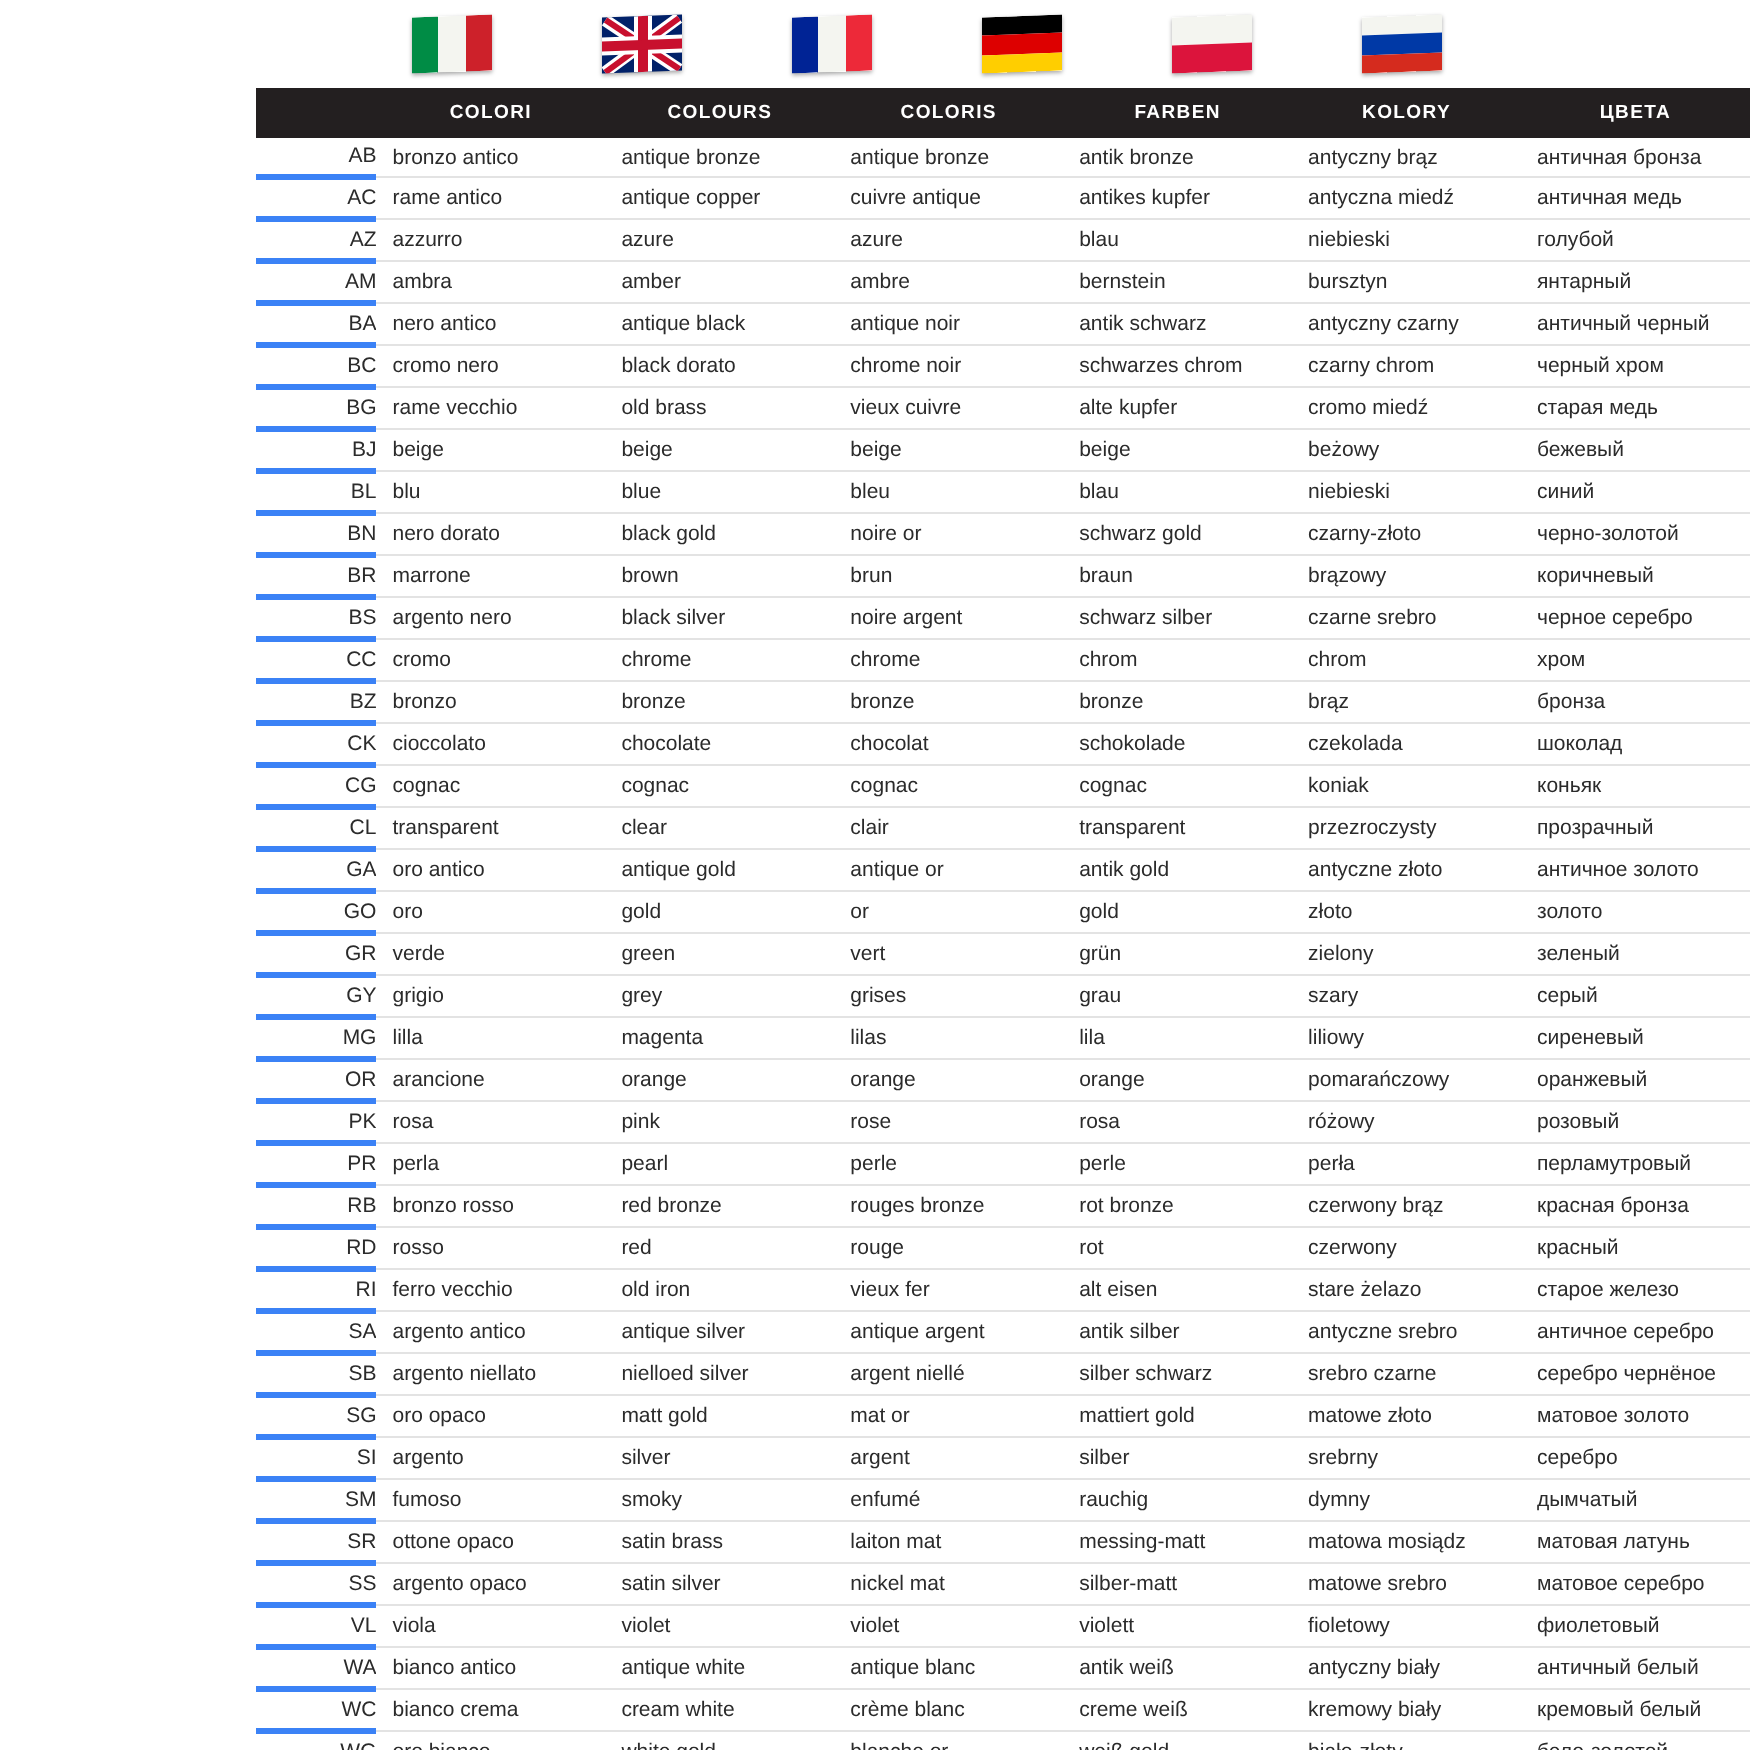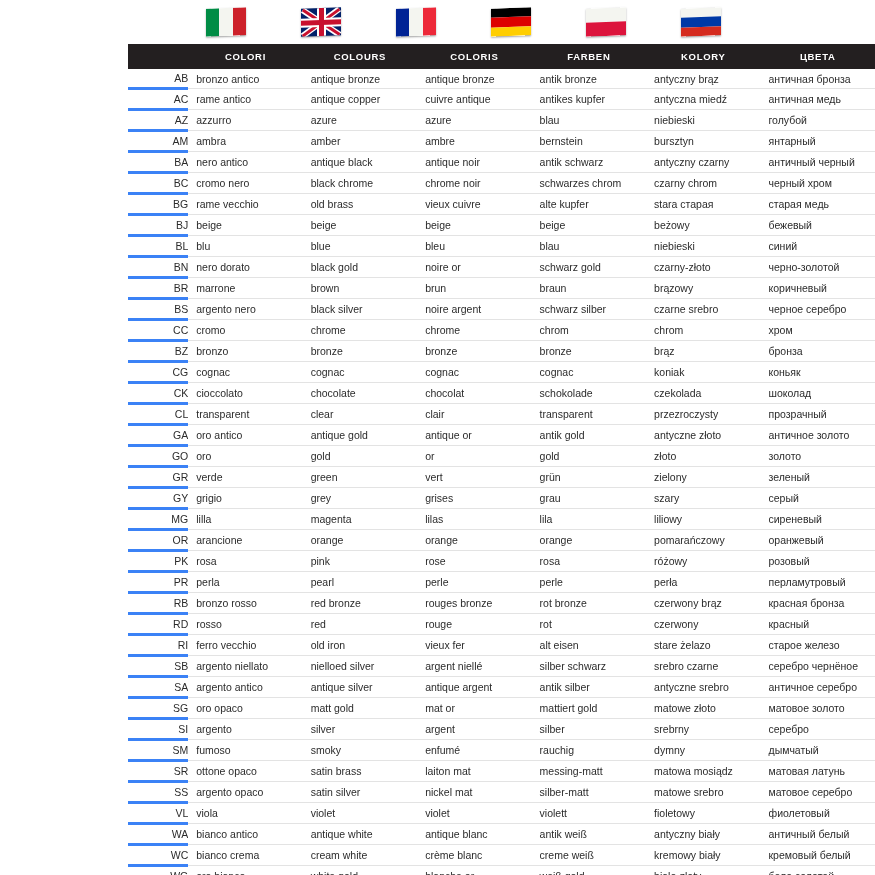--- a/index.html
+++ b/index.html
@@ -267,33 +267,33 @@
           <td class="col-w">nero antico</td>
           <td class="col-w">antique black</td>
           <td class="col-w">antique noir</td>
           <td class="col-w">antik schwarz</td>
           <td class="col-w">antyczny czarny</td>
           <td class="col-w">античный черный</td>
         </tr>
         <tr>
           <td class="code">BC</td>
           <td class="col-w">cromo nero</td>
-          <td class="col-w">black chrome</td>
+          <td class="col-w">black dorato</td>
           <td class="col-w">chrome noir</td>
           <td class="col-w">schwarzes chrom</td>
           <td class="col-w">czarny chrom</td>
           <td class="col-w">черный хром</td>
         </tr>
         <tr>
           <td class="code">BG</td>
           <td class="col-w">rame vecchio</td>
           <td class="col-w">old brass</td>
           <td class="col-w">vieux cuivre</td>
           <td class="col-w">alte kupfer</td>
-          <td class="col-w">stara старая</td>
+          <td class="col-w">cromo miedź</td>
           <td class="col-w">старая медь</td>
         </tr>
         <tr>
           <td class="code">BJ</td>
           <td class="col-w">beige</td>
           <td class="col-w">beige</td>
           <td class="col-w">beige</td>
           <td class="col-w">beige</td>
           <td class="col-w">beżowy</td>
           <td class="col-w">бежевый</td>
@@ -346,38 +346,38 @@
         <tr>
           <td class="code">BZ</td>
           <td class="col-w">bronzo</td>
           <td class="col-w">bronze</td>
           <td class="col-w">bronze</td>
           <td class="col-w">bronze</td>
           <td class="col-w">brąz</td>
           <td class="col-w">бронза</td>
         </tr>
         <tr>
+          <td class="code">CK</td>
+          <td class="col-w">cioccolato</td>
+          <td class="col-w">chocolate</td>
+          <td class="col-w">chocolat</td>
+          <td class="col-w">schokolade</td>
+          <td class="col-w">czekolada</td>
+          <td class="col-w">шоколад</td>
+        </tr>
+        <tr>
           <td class="code">CG</td>
           <td class="col-w">cognac</td>
           <td class="col-w">cognac</td>
           <td class="col-w">cognac</td>
           <td class="col-w">cognac</td>
           <td class="col-w">koniak</td>
           <td class="col-w">коньяк</td>
         </tr>
         <tr>
-          <td class="code">CK</td>
-          <td class="col-w">cioccolato</td>
-          <td class="col-w">chocolate</td>
-          <td class="col-w">chocolat</td>
-          <td class="col-w">schokolade</td>
-          <td class="col-w">czekolada</td>
-          <td class="col-w">шоколад</td>
-        </tr>
-        <tr>
           <td class="code">CL</td>
           <td class="col-w">transparent</td>
           <td class="col-w">clear</td>
           <td class="col-w">clair</td>
           <td class="col-w">transparent</td>
           <td class="col-w">przezroczysty</td>
           <td class="col-w">прозрачный</td>
         </tr>
         <tr>
           <td class="code">GA</td>
@@ -472,38 +472,38 @@
         <tr>
           <td class="code">RI</td>
           <td class="col-w">ferro vecchio</td>
           <td class="col-w">old iron</td>
           <td class="col-w">vieux fer</td>
           <td class="col-w">alt eisen</td>
           <td class="col-w">stare żelazo</td>
           <td class="col-w">старое железо</td>
         </tr>
         <tr>
+          <td class="code">SA</td>
+          <td class="col-w">argento antico</td>
+          <td class="col-w">antique silver</td>
+          <td class="col-w">antique argent</td>
+          <td class="col-w">antik silber</td>
+          <td class="col-w">antyczne srebro</td>
+          <td class="col-w">античное серебро</td>
+        </tr>
+        <tr>
           <td class="code">SB</td>
           <td class="col-w">argento niellato</td>
           <td class="col-w">nielloed silver</td>
           <td class="col-w">argent niellé</td>
           <td class="col-w">silber schwarz</td>
           <td class="col-w">srebro czarne</td>
           <td class="col-w">серебро чернёное</td>
         </tr>
         <tr>
-          <td class="code">SA</td>
-          <td class="col-w">argento antico</td>
-          <td class="col-w">antique silver</td>
-          <td class="col-w">antique argent</td>
-          <td class="col-w">antik silber</td>
-          <td class="col-w">antyczne srebro</td>
-          <td class="col-w">античное серебро</td>
-        </tr>
-        <tr>
           <td class="code">SG</td>
           <td class="col-w">oro opaco</td>
           <td class="col-w">matt gold</td>
           <td class="col-w">mat or</td>
           <td class="col-w">mattiert gold</td>
           <td class="col-w">matowe złoto</td>
           <td class="col-w">матовое золото</td>
         </tr>
         <tr>
           <td class="code">SI</td>

